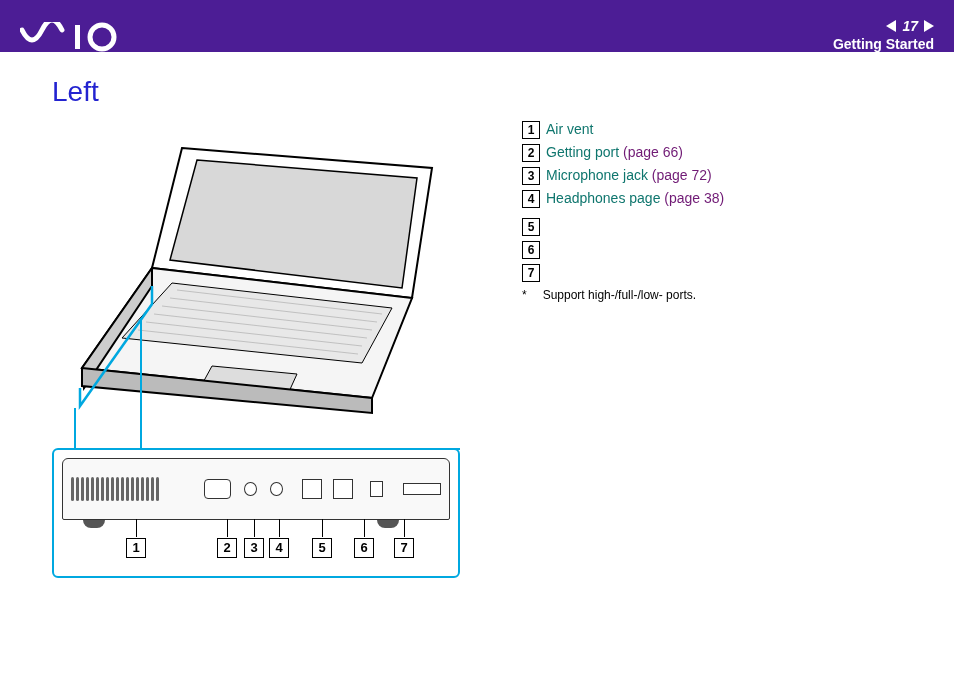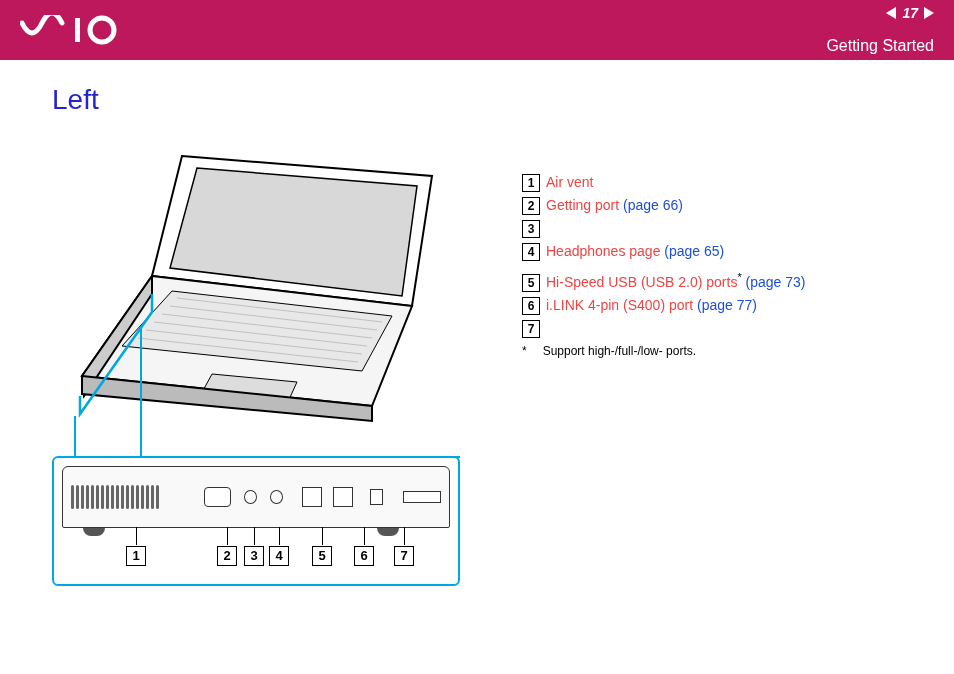--- a/index.html
+++ b/index.html
@@ -6,24 +6,24 @@
     margin: 0;
     padding: 0;
     font-family: Arial, Helvetica, sans-serif;
     width: 954px;
     height: 674px;
     background: #fff;
     position: relative;
     overflow: hidden;
   }
   .header-bar {
-    background: #be185d;
-    height: 60px;
-    display: flex;
-    align-items: center;
+    background: #4c1d95;
+    height: 52px;
+    display: flex;
+    align-items: flex-end;
     justify-content: space-between;
     padding: 0 20px;
   }
   .logo {
     color: #fff;
     font-size: 28px;
     font-weight: bold;
     letter-spacing: 2px;
     display: flex;
     align-items: center;
@@ -49,23 +49,23 @@
     border-top: 6px solid transparent;
     border-bottom: 6px solid transparent;
     border-right: 10px solid #fff;
   }
   .nav-arrow.right {
     border-top: 6px solid transparent;
     border-bottom: 6px solid transparent;
     border-left: 10px solid #fff;
   }
   .section-label {
-    font-size: 16px;
-    font-weight: normal;
-    margin-top: 16px;
+    font-size: 14px;
+    font-weight: bold;
+    margin-top: 2px;
   }
   .content {
     padding: 24px 40px 0 52px;
     display: flex;
     gap: 30px;
   }
   .left-col {
     flex: 0 0 440px;
   }
   .page-title {
@@ -186,25 +186,24 @@
     border: 1.5px solid #000;
     width: 16px;
     height: 16px;
     text-align: center;
     font-size: 12px;
     font-weight: bold;
     line-height: 16px;
     flex-shrink: 0;
   }
   .item-label {
-    color: #ef4444;
-    margin-top: 45px;
+    color: #0f766e;
   }
   .item-link {
-    color: #1d4ed8;
+    color: #701a75;
     cursor: pointer;
   }
   .footnote-row {
     display: flex;
     gap: 16px;
     font-size: 12px;
     margin-top: 6px;
   }
   .footnote-mark {
     font-size: 12px;
@@ -339,35 +338,33 @@
       <div class="item-num">1</div>
       <span class="item-label">Air vent</span>
     </div>
     <div class="item-row">
       <div class="item-num">2</div>
       <span><span class="item-label">Getting port</span>
       <span class="item-link">(page 66)</span></span>
     </div>
     <div class="item-row">
       <div class="item-num">3</div>
+      <span><span class="item-label">Microphone jack</span>
+      <span class="item-link">(page 72)</span></span>
     </div>
     <div class="item-row">
       <div class="item-num">4</div>
       <span><span class="item-label">Headphones page</span>
-      <span class="item-link">(page 65)</span></span>
+      <span class="item-link">(page 38)</span></span>
     </div>
     <div class="item-row" style="margin-top:10px;">
       <div class="item-num">5</div>
-      <span><span class="item-label">Hi-Speed USB (USB 2.0) ports</span><span class="asterisk">*</span>
-      <span class="item-link">(page 73)</span></span>
     </div>
     <div class="item-row">
       <div class="item-num">6</div>
-      <span><span class="item-label">i.LINK 4-pin (S400) port</span>
-      <span class="item-link">(page 77)</span></span>
     </div>
     <div class="item-row">
       <div class="item-num">7</div>
     </div>
     <div class="footnote-row">
       <span class="footnote-mark">*</span>
       <span>Support high-/full-/low- ports.</span>
     </div>
   </div>
 </div>

